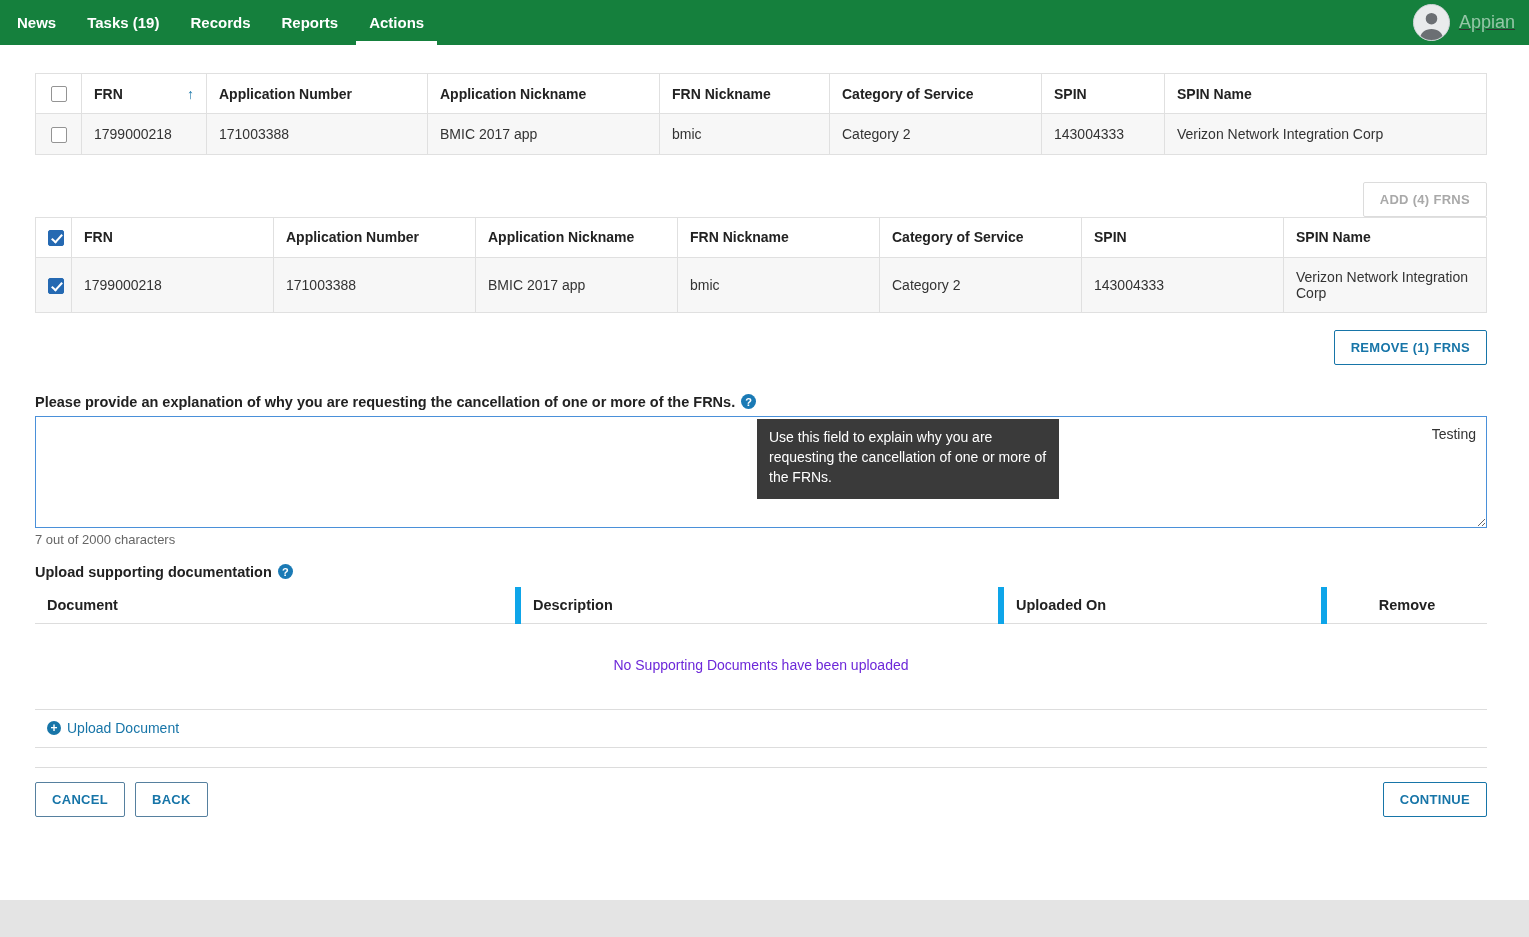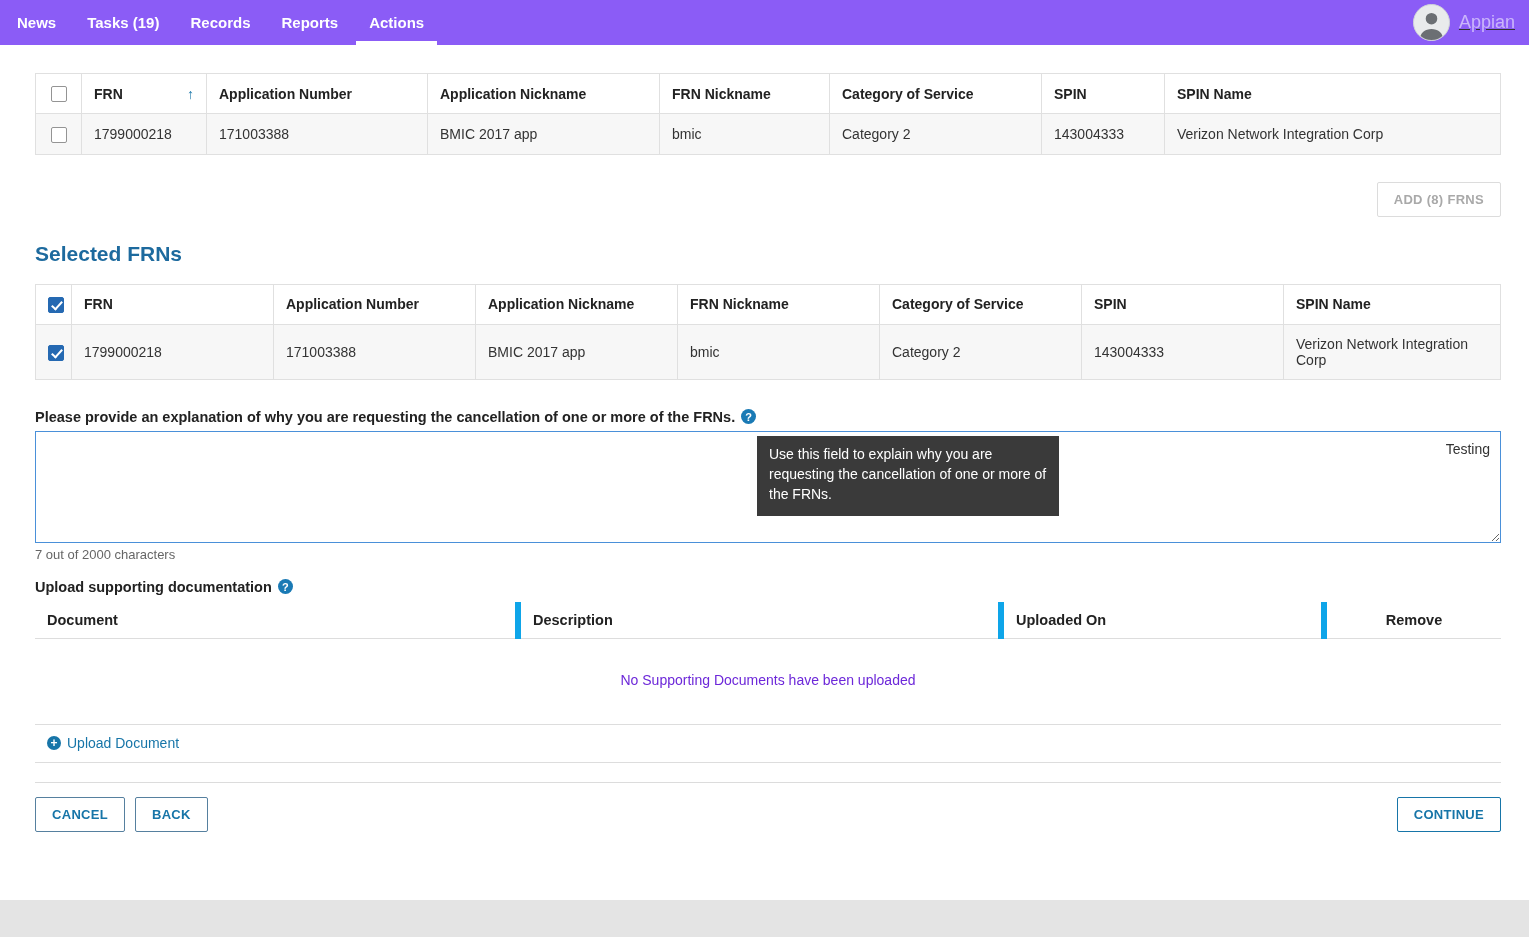--- a/index.html
+++ b/index.html
@@ -6,40 +6,40 @@
   html,body { width:1529px; height:937px; }
   body {
     font-family: "Liberation Sans", sans-serif;
     background: #e4e4e4;
     position: relative;
     overflow: hidden;
     color: #333;
   }
   
   .topnav {
-    height: 45px; background: #8b5cf6;
+    height: 45px; background: #15803d;
     display: flex; align-items: center; justify-content: space-between;
   }
   .nav-items { display: flex; align-items: stretch; height: 45px; padding-left: 4px; gap: 5px; }
   .nav-item {
     display: flex; align-items: center; padding: 0 13px;
     color: #fff; font-size: 15px; font-weight: 700; cursor: pointer;
     border-bottom: 4px solid transparent; border-top: 4px solid transparent;
     text-decoration: none;
   }
   .nav-item.active { border-bottom-color: #fff; }
   .nav-user { display: flex; align-items: center; padding-right: 14px; gap: 9px; text-decoration: underline; }
   .avatar {
     width: 37px; height: 37px; border-radius: 50%; background: #e9ebec;
     overflow: hidden; display: inline-flex; align-items: flex-end; justify-content: center;
     border: 1px solid #d0d4d8; cursor: pointer;
   }
   .brand { color: rgba(255,255,255,0.55); font-size: 18px; }
   
-  .page { background: #fff; min-height: 855px; padding: 28px 28px 20px 35px; position: relative; }
+  .page { background: #fff; min-height: 855px; padding: 28px 42px 20px 35px; position: relative; }
   
   table.frn-table { width: 100%; border-collapse: collapse; table-layout: fixed; font-size: 14px; }
   table.frn-table th, table.frn-table td {
     border: 1px solid #e0e0e0; padding: 11px 12px; text-align: left;
     vertical-align: middle; overflow-wrap: break-word;
   }
   table.frn-table th { background: #fff; font-weight: 700; color: #222; }
   table.frn-table td { background: #f7f7f7; color: #333; }
   .cb-cell { text-align: center !important; }
   .checkbox {
@@ -93,21 +93,21 @@
   .plus-icon {
     display: inline-flex; align-items: center; justify-content: center;
     width: 14px; height: 14px; border-radius: 50%; background: #1775a8; color: #fff;
     font-size: 12px; font-weight: 700; line-height: 1;
   }
   hr.footer-divider { border: none; border-top: 1px solid #dcdcdc; margin: 19px 0 14px 0; }
   .footer-buttons { display: flex; gap: 10px; align-items: center; }
   .push-right { margin-left: auto; }
   
   .tooltip {
-    position: absolute; left: 757px; top: 436px; width: 302px;
+    position: absolute; left: 757px; top: 419px; width: 302px;
     background: #3a3a3a; color: #fff; font-size: 14px; line-height: 1.42;
     padding: 9px 12px 11px 12px; z-index: 20;
   }
 </style>
 </head>
 <body>
 
 <div class="topnav">
   <div class="nav-items">
     <a class="nav-item">News</a>
@@ -170,25 +170,24 @@
         <td>BMIC 2017 app</td>
         <td>bmic</td>
         <td>Category 2</td>
         <td>143004333</td>
         <td>Verizon Network Integration Corp</td>
       </tr>
     </tbody>
   </table>
 
   <div class="row-right add-row">
-    <button class="btn btn-disabled">ADD (8) FRNS</button>
-  </div>
-
-  
-  <h2 class="section-title">Selected FRNs</h2>
+    <button class="btn btn-disabled">ADD (4) FRNS</button>
+  </div>
+
+  
 
   <table class="frn-table">
     <colgroup>
       <col style="width:36px">
         <col style="width:202px">
         <col style="width:202px">
         <col style="width:202px">
       <col style="width:202px">
         <col style="width:202px">
         <col style="width:202px">
@@ -217,20 +216,23 @@
         <td>171003388</td>
         <td>BMIC 2017 app</td>
         <td>bmic</td>
         <td>Category 2</td>
         <td>143004333</td>
         <td>Verizon Network Integration Corp</td>
       </tr>
     </tbody>
   </table>
 
+  <div class="row-right remove-row">
+    <button class="btn btn-primary-outline">REMOVE (1) FRNS</button>
+  </div>
 
   
   <div class="field-label">
     <span>Please provide an explanation of why you are requesting the cancellation of one or more of the FRNs.</span>
     <span class="help-icon">?</span>
   </div>
 
   <textarea class="explanation" style="">Testing</textarea>
 
   <div class="char-counter">7 out of 2000 characters</div>

